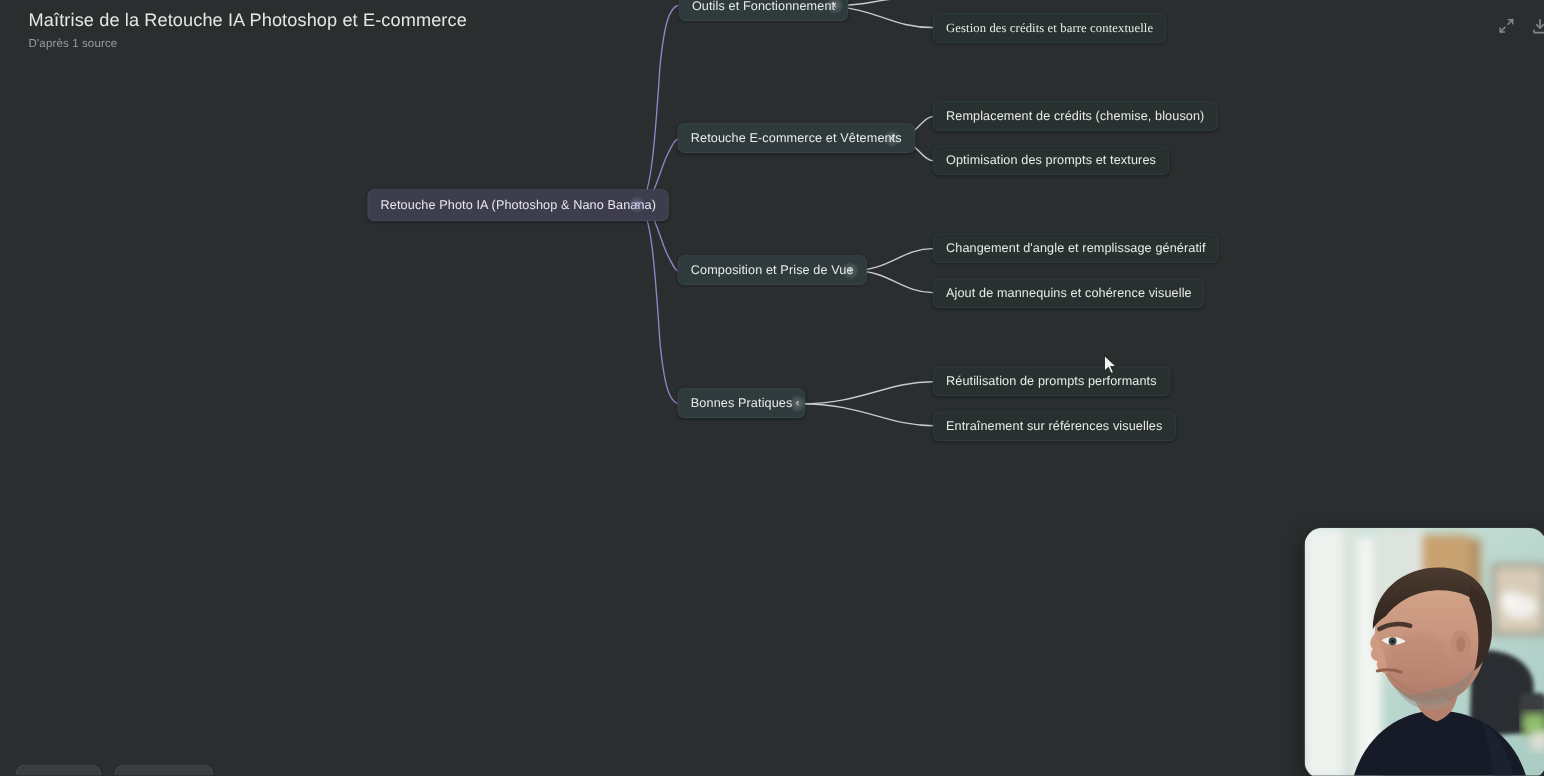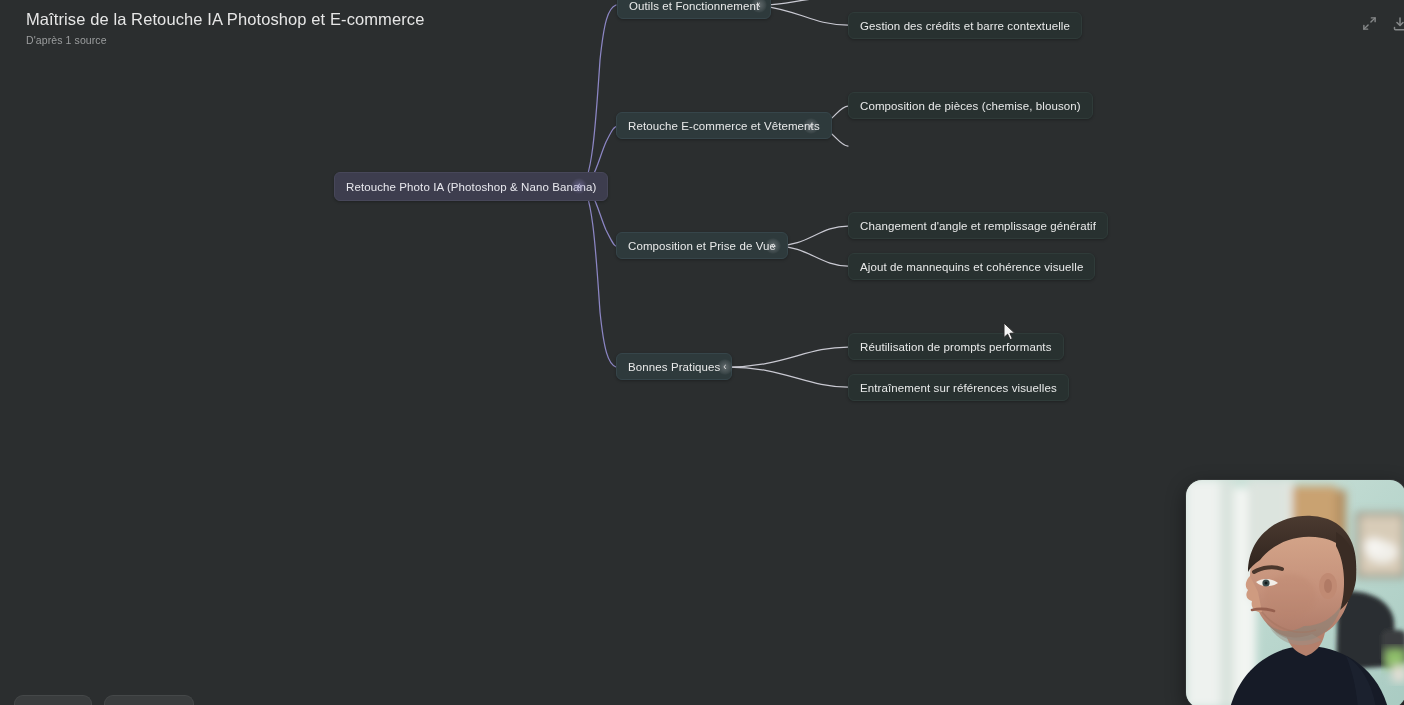--- a/index.html
+++ b/index.html
@@ -146,31 +146,34 @@
     <div class="node root" style="left:334px; top:172px;">
       <span>Retouche Photo IA (Photoshop &amp; Nano Banana)</span>
     </div>
     <div class="handle root-h" style="left:579px; top:186px;">‹</div>
 
     <div class="node branch" style="left:617px; top:-8px;">
       <span>Outils et Fonctionnement</span>
     </div>
     <div class="handle branch-h" style="left:759px; top:5px;">‹</div>
 
-    <div class="node leaf" style="left:848px; top:12px;">
+    <div class="node leaf" style="left:848px; top:12px;font-family:Liberation Serif, serif;">
       <span>Gestion des crédits et barre contextuelle</span>
     </div>
 
     <div class="node branch" style="left:616px; top:112px;">
       <span>Retouche E-commerce et Vêtements</span>
     </div>
     <div class="handle branch-h" style="left:811px; top:126px;">‹</div>
 
     <div class="node leaf" style="left:848px; top:92px;">
-      <span>Composition de pièces (chemise, blouson)</span>
+      <span>Remplacement de crédits (chemise, blouson)</span>
+    </div>
+    <div class="node leaf" style="left:848px; top:132px;">
+      <span>Optimisation des prompts et textures</span>
     </div>
 
     <div class="node branch" style="left:616px; top:232px;">
       <span>Composition et Prise de Vue</span>
     </div>
     <div class="handle branch-h" style="left:773px; top:246px;">‹</div>
 
     <div class="node leaf" style="left:848px; top:212px;justify-content:flex-end;">
       <span>Changement d'angle et remplissage génératif</span>
     </div>

